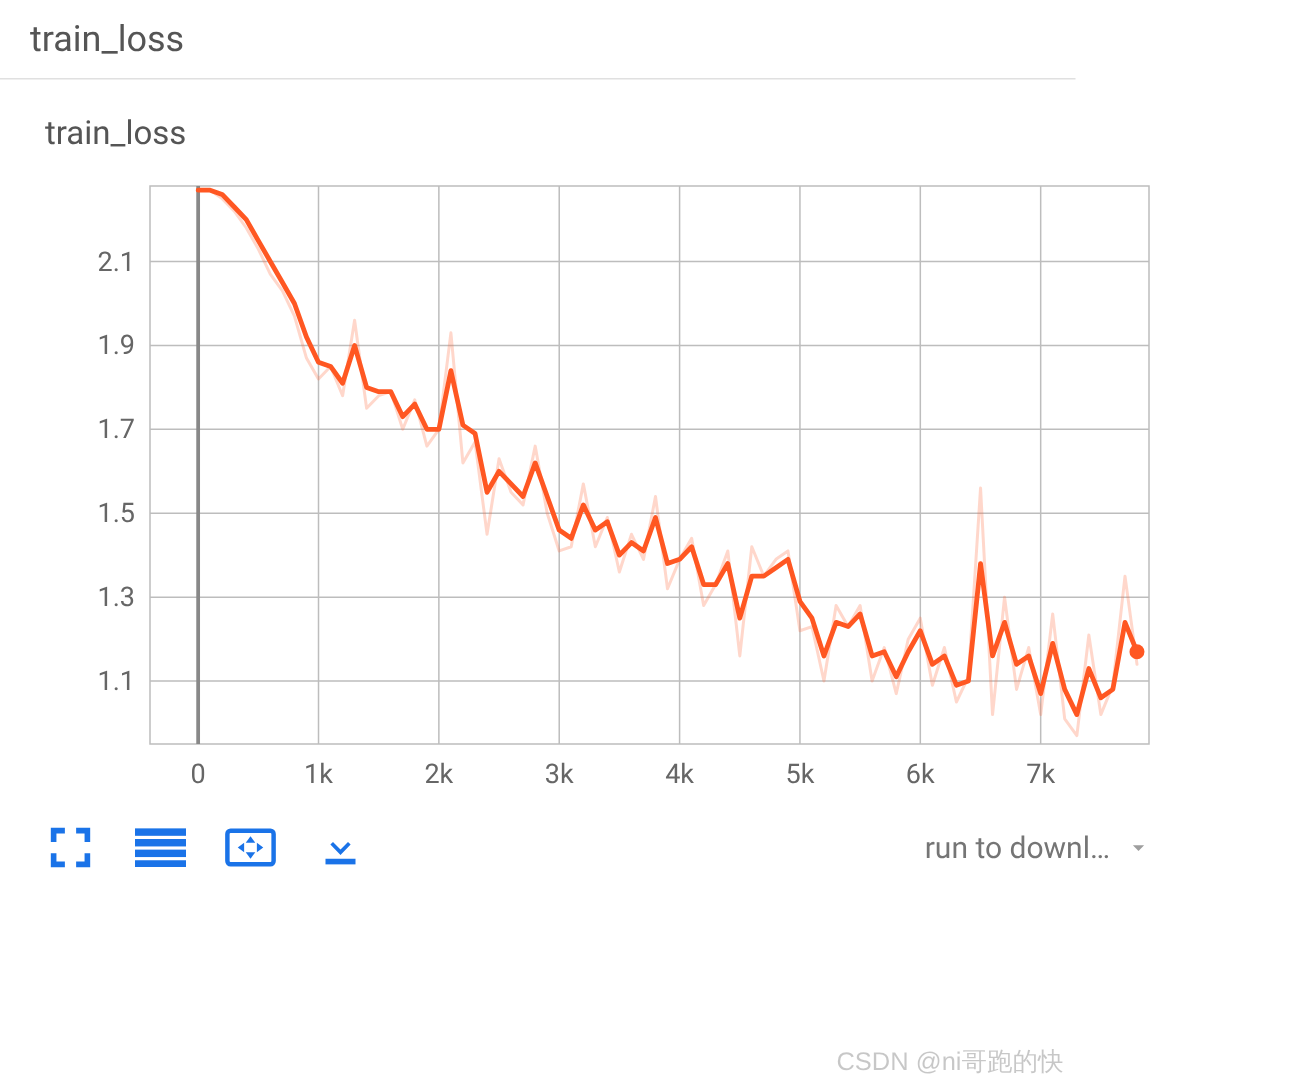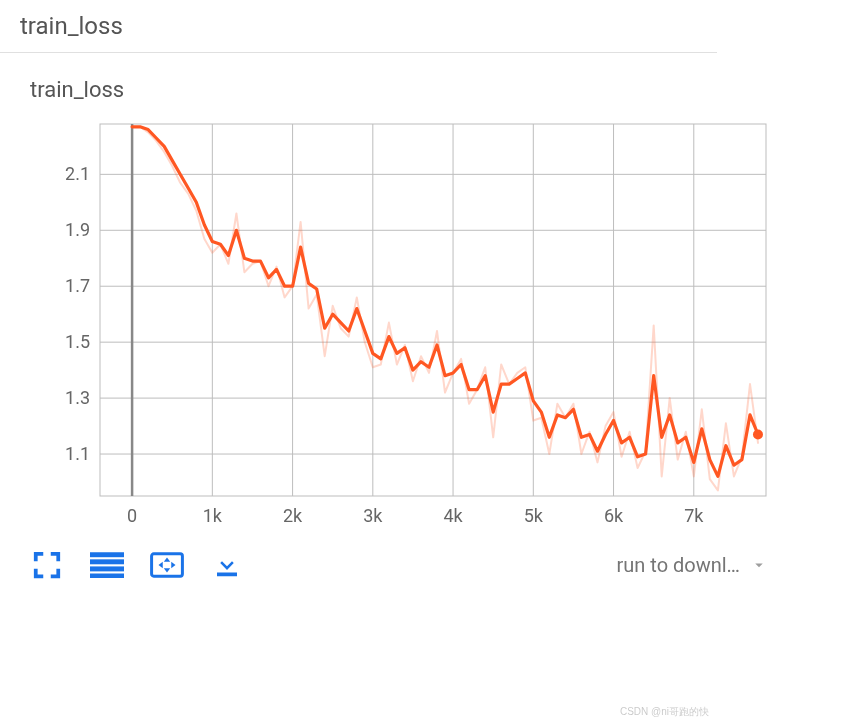--- a/index.html
+++ b/index.html
@@ -69,21 +69,21 @@
       gap: 10px;
       color: #757575;
       cursor: pointer;
       font-size: 20px;
       padding-right: 8px;
     }
     .watermark {
       position: absolute;
       right: 8px;
       bottom: 2px;
-      font-size: 10px;
+      font-size: 17px;
       color: rgba(0,0,0,0.22);
       font-family: Arial, sans-serif;
       pointer-events: none;
       margin-top: 26px;
     }
     .page {
       position: relative;
       width: 717px;
       height: 721px;
     }

